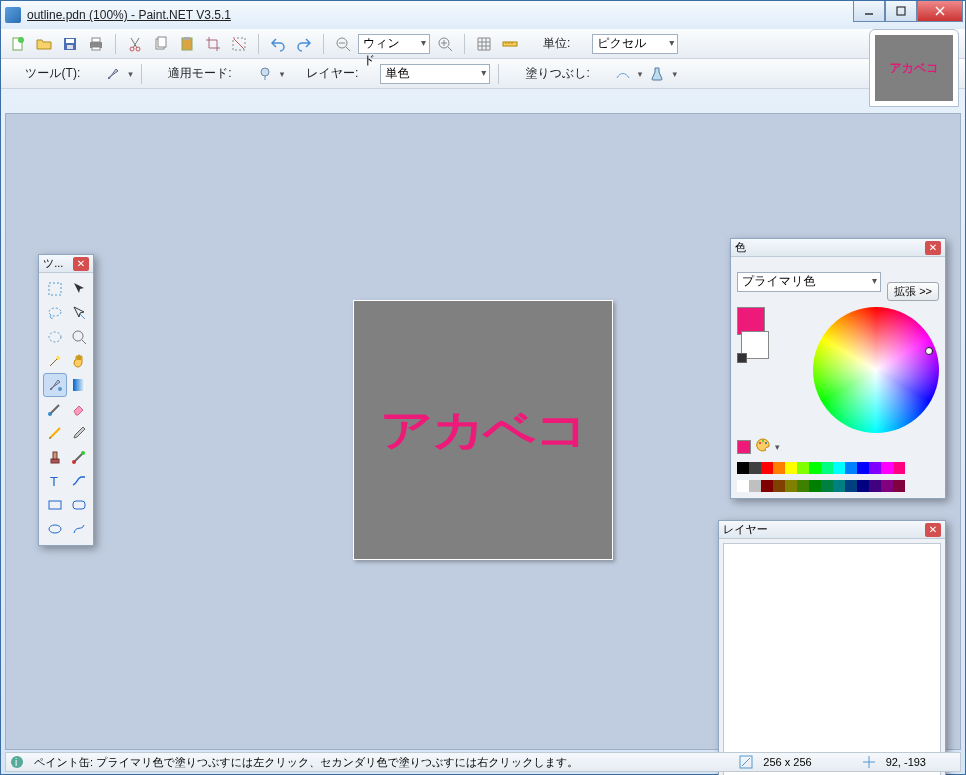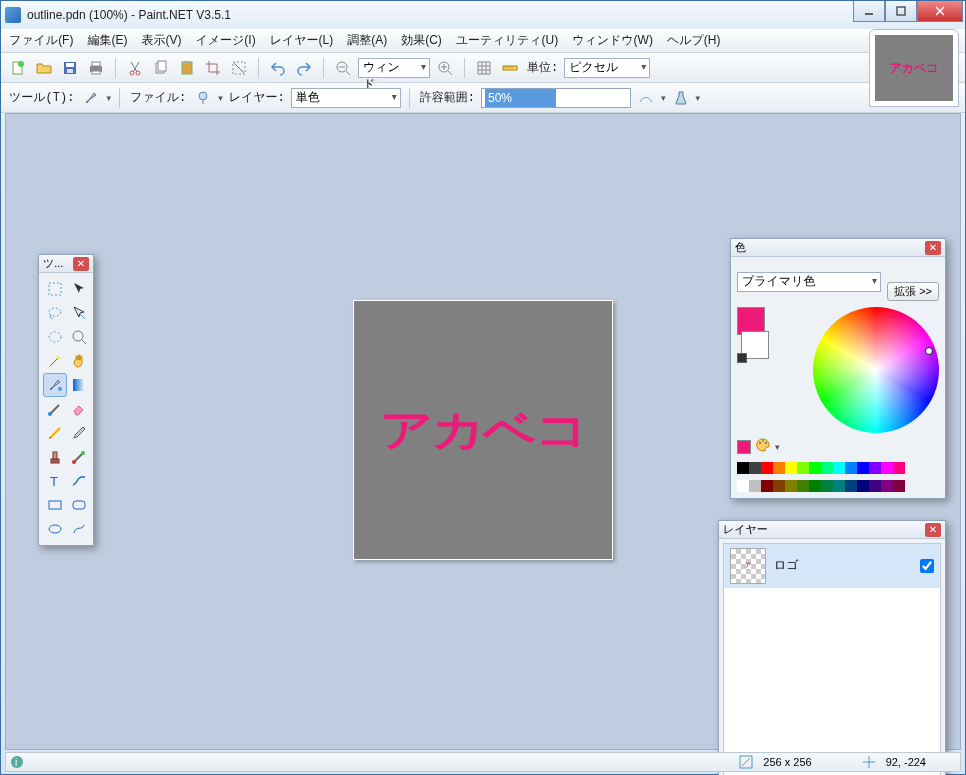--- a/index.html
+++ b/index.html
@@ -2,36 +2,36 @@
 <html><head>
 <meta charset="utf-8">
 <style>
 * { box-sizing: border-box; margin: 0; padding: 0; font-family: "Meiryo", "MS PGothic", sans-serif; }
 body { width: 966px; height: 775px; overflow: hidden; background: #fff; }
 
 
 .window { width: 966px; height: 775px; border: 1px solid #3b6ea5; background: linear-gradient(#e8f1fb, #d7e6f7); position: relative; }
 .titlebar { height: 28px; display: flex; align-items: center; padding: 0 4px; background: linear-gradient(#f5fafd, #dfecf9); }
 .titlebar .app-icon { width: 16px; height: 16px; margin-right: 6px; background: linear-gradient(135deg,#5aa0e0,#2d6db3); border-radius:2px; }
-.titlebar .title { font-size: 12px; color: #222; flex: 1; }
+.titlebar .title { font-size: 12px; color: #222; flex: 1; text-decoration: underline; }
 .win-btns { display: flex; gap: 0; position:absolute; top:0; right:2px;}
 .win-btn { width: 32px; height: 21px; border: 1px solid #6a8bb0; border-top:none; display:flex; align-items:center; justify-content:center; font-size:11px; background: linear-gradient(#f0f6fc,#d0e0f0); }
 .win-btn.close { background: linear-gradient(#e88,#c33); color:#fff; width:46px;}
 .win-btn svg { width:10px; height:10px; }
 
 
 .menubar { height: 24px; background: linear-gradient(#fdfefe,#e8eef4); border-bottom:1px solid #c9d4e0; display:flex; align-items:center; padding:0 8px; gap:14px; }
 .menubar span { font-size:12px; color:#222; cursor:default; }
 
 
 .toolbar { height: 30px; background: linear-gradient(#fbfcfe,#e7edf3); border-bottom:1px solid #c9d4e0; display:flex; align-items:center; padding: 0 6px; gap:4px; font-size:12px;}
 .toolbar .sep { width:1px; height:20px; background:#c0c8d0; margin:0 4px;}
 .tb-btn { width:22px; height:22px; display:flex; align-items:center; justify-content:center; border-radius:3px; }
 .tb-btn svg { width:16px; height:16px; }
-.tb-label { font-size:12px; color:#222; margin:0 2px;font-family:Liberation Mono, monospace;}
+.tb-label { font-size:12px; color:#222; margin:0 18px;}
 .tb-select { border:1px solid #a0b0c0; background:#fff; font-size:12px; height:20px; padding:0 18px 0 4px; position:relative; }
 .tb-select::after { content:"▾"; position:absolute; right:3px; top:2px; font-size:10px; color:#555;}
 .tb-input { border:1px solid #8fa5c0; background:#fff; height:20px; font-size:12px; padding:0 3px;}
 .tb-input .bar { background:#5a9be0; color:#fff; display:inline-block; height:18px; line-height:18px; padding:0 3px;}
 
 
 .mdi-tabs { position:absolute; right:6px; top:28px; }
 .mdi-tab { width:90px; height:78px; background:#fff; border:1px solid #b0c0d0; border-top-left-radius:6px; border-top-right-radius:6px; padding:4px; display:flex; align-items:center; justify-content:center;}
 .mdi-thumb { width:78px; height:66px; background:#808080; display:flex; align-items:center; justify-content:center; color:#e01a7a; font-weight:bold; font-size:12px; font-family:sans-serif;}
 
@@ -104,32 +104,20 @@
         </div>
       <div class="win-btn close">
           <svg viewBox="0 0 10 10">
             <line x1="1" y1="1" x2="9" y2="9" stroke="#fff" stroke-width="1.5"></line>
             <line x1="9" y1="1" x2="1" y2="9" stroke="#fff" stroke-width="1.5"></line>
           </svg>
         </div>
     </div>
   </div>
 
-  <div class="menubar">
-    <span>ファイル(F)</span>
-    <span>編集(E)</span>
-    <span>表示(V)</span>
-    <span>イメージ(I)</span>
-    <span>レイヤー(L)</span>
-    <span>調整(A)</span>
-    <span>効果(C)</span>
-    <span>ユーティリティ(U)</span>
-    <span>ウィンドウ(W)</span>
-    <span>ヘルプ(H)</span>
-  </div>
 
   <div class="toolbar">
     <div class="tb-btn">
         <svg viewBox="0 0 16 16">
           <rect x="3" y="2" width="9" height="12" fill="#fff" stroke="#7a5"></rect>
           <circle cx="11" cy="4" r="3" fill="#5c5"></circle>
         </svg>
       </div>
     <div class="tb-btn">
         <svg viewBox="0 0 16 16">
@@ -230,33 +218,32 @@
 
   <div class="toolbar">
     <span class="tb-label">ツール(T):</span>
     <div class="tb-btn">
         <svg viewBox="0 0 16 16">
           <path d="M3 12l3-2 5-7 2 2-7 5-2 3z" fill="#c0d0e0" stroke="#668"></path>
         </svg>
       </div>
     <span style="font-size:9px;color:#555;">▾</span>
     <div class="sep"></div>
-    <span class="tb-label">ファイル:</span>
+    <span class="tb-label">適用モード:</span>
     <div class="tb-btn">
         <svg viewBox="0 0 16 16">
           <path d="M8 2a4 4 0 0 1 0 8 4 4 0 0 1 0-8z" fill="#cde" stroke="#68a"></path>
           <line x1="8" y1="10" x2="8" y2="14" stroke="#68a"></line>
         </svg>
       </div>
     <span style="font-size:9px;color:#555;">▾</span>
     <span class="tb-label">レイヤー:</span>
     <div class="tb-select" style="width:110px">単色</div>
     <div class="sep"></div>
-    <span class="tb-label">許容範囲:</span>
-    <div class="tb-input" style="width:150px;"><span class="bar" style="width:50%">50%</span></div>
+    <span class="tb-label">塗りつぶし:</span>
     <div class="tb-btn">
         <svg viewBox="0 0 16 16">
           <path d="M2 12c3-6 9-6 12 0" fill="none" stroke="#6a9fd8"></path>
         </svg>
       </div>
     <span style="font-size:9px;color:#555;">▾</span>
     <div class="tb-btn">
         <svg viewBox="0 0 16 16">
           <path d="M6 2h4v4l3 7a1 1 0 0 1-1 1H4a1 1 0 0 1-1-1l3-7z" fill="#bde" stroke="#579"></path>
         </svg>
@@ -481,51 +468,45 @@
       </div>
     </div>
 
     <div class="panel layers-panel">
       <div class="panel-title">
         <span>レイヤー</span>
           <span class="flex"></span>
         <span class="x">✕</span>
       </div>
       <div class="layers-list" id="layers-list">
-          <div class="layer-item sel">
-            <div class="layer-thumb checker">
-              <span style="color:#ed1a79;font-weight:bold;">ア</span>
-            </div>
-            <div class="layer-name">ロゴ</div>
-            <input type="checkbox" class="layer-chk" checked="" style="">
-          </div>
         </div>
 
     </div>
   </div>
 
   <div class="statusbar">
     <span class="sb-ico">
         <svg viewBox="0 0 14 14">
           <circle cx="7" cy="7" r="6" fill="#5a9"></circle>
           <text x="5" y="11" font-size="10" fill="#fff">i</text>
         </svg>
       </span>
+    <span>ペイント缶: プライマリ色で塗りつぶすには左クリック、セカンダリ色で塗りつぶすには右クリックします。</span>
     <span class="flex"></span>
     <span class="sb-ico">
         <svg viewBox="0 0 14 14">
           <rect x="1" y="1" width="12" height="12" fill="none" stroke="#59c"></rect>
           <path d="M3 11L11 3" stroke="#59c"></path>
         </svg>
       </span>
     <span>256 x 256</span>
     <span style="width:30px"></span>
     <span class="sb-ico">
         <svg viewBox="0 0 14 14">
           <line x1="7" y1="1" x2="7" y2="13" stroke="#59c"></line>
           <line x1="1" y1="7" x2="13" y2="7" stroke="#59c"></line>
         </svg>
       </span>
-    <span>92, -224</span>
+    <span>92, -193</span>
     <span style="width:20px"></span>
   </div>
 
 </div>
 
 </body></html>

